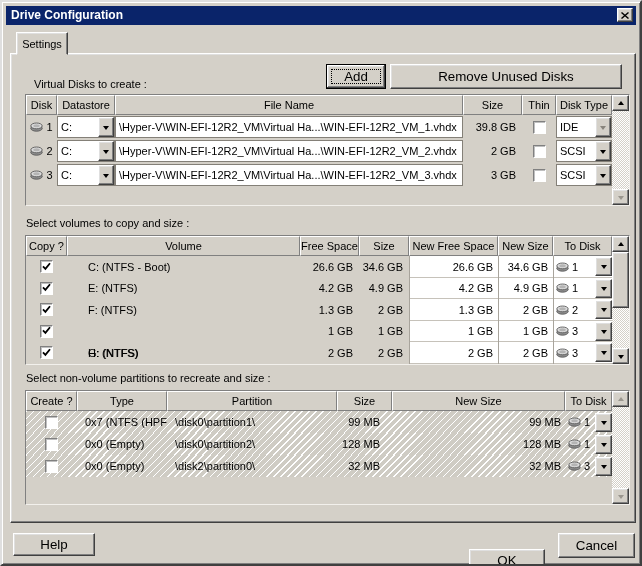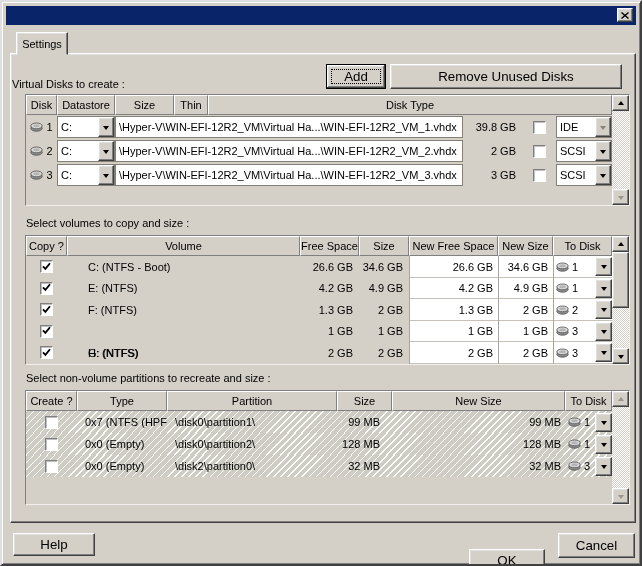--- a/index.html
+++ b/index.html
@@ -89,42 +89,46 @@
   .sb-up{top:0;} .sb-down{bottom:0;}
   .sb-thumb{position:absolute;left:0;width:17px;background:#d4d0c8;
       border:1px solid;border-color:#ffffff #404040 #404040 #ffffff;
       box-shadow:inset -1px -1px 0 #808080, inset 1px 1px 0 #dfdfdf;}
 </style>
 </head>
 <body>
 
 <div class="dialog">
   <div class="titlebar">
+    <span>Drive Configuration</span>
     <span class="close-btn">
       <svg width="8" height="7" viewBox="0 0 8 7">
           <path d="M0.5 0.5 L7.5 6.5 M7.5 0.5 L0.5 6.5" stroke="#000" stroke-width="1.4" fill="none"></path>
         </svg>
     </span>
   </div>
 
   <div class="tab">
     <span>Settings</span>
   </div>
   <div class="tab-page"></div>
 
-  <div class="lbl" style="left:10px;top:76px;">Virtual Disks to create :</div>
+  <div class="lbl" style="left:32px;top:76px;">Virtual Disks to create :</div>
   <button class="btn btn-default" style="left:324px;top:62px;width:60px;height:25px;">Add</button>
   <button class="btn" style="left:388px;top:62px;width:232px;height:25px;">Remove Unused Disks</button>
   <div class="tbl" id="t1" style="left:23px;top:92px;width:605px;height:112px;padding-left:32px;">
       <div class="t-hdr-row">
         <div class="t-hdr" style="width: 31px;">
           <span>Disk</span>
         </div>
         <div class="t-hdr" style="width: 58px;">
           <span>Datastore</span>
+        </div>
+        <div class="t-hdr" style="width: 348px;">
+          <span>File Name</span>
         </div>
         <div class="t-hdr" style="width: 59px;">
           <span>Size</span>
         </div>
         <div class="t-hdr" style="width: 34px;">
           <span>Thin</span>
         </div>
         <div class="t-hdr" style="width: 56px;">
           <span>Disk Type</span>
         </div>

